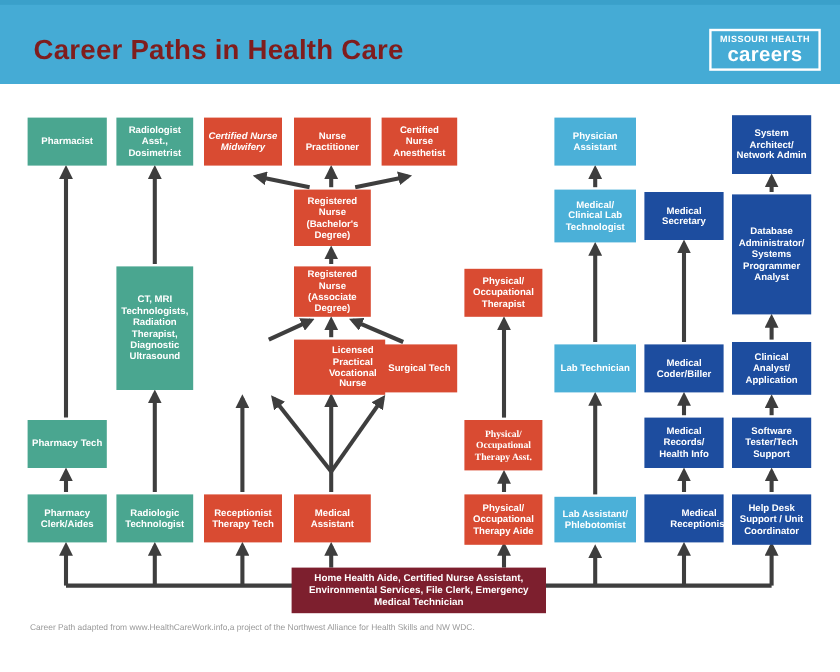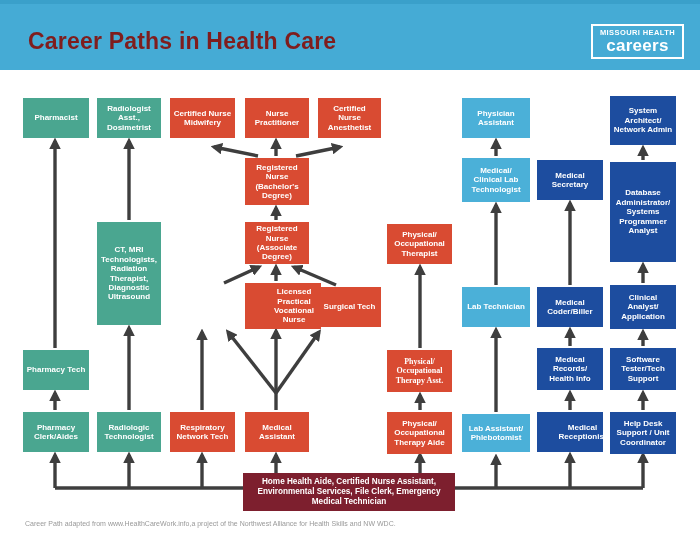--- a/index.html
+++ b/index.html
@@ -90,21 +90,21 @@
         <line x1="420" y1="473" x2="420" y2="455" marker-end="url(#ah)"></line>
         <line x1="496" y1="488" x2="496" y2="457" marker-end="url(#ah)"></line>
         <line x1="570" y1="488" x2="570" y2="455" marker-end="url(#ah)"></line>
         <line x1="643" y1="488" x2="643" y2="455" marker-end="url(#ah)"></line>
       </g>
   </svg>
 
   <div id="nodes">
       <div class="node green" style="left: 23px; top: 98px; width: 66px; height: 40px;">Pharmacist</div>
       <div class="node green" style="left: 97px; top: 98px; width: 64px; height: 40px;">Radiologist Asst., Dosimetrist</div>
-      <div class="node red" style="left: 170px; top: 98px; width: 65px; height: 40px;">Certified Nurse Midwifery</div>
+      <div class="node red" style="left: 170px; top: 98px; width: 65px; height: 40px; font-style: italic;">Certified Nurse Midwifery</div>
       <div class="node red" style="left: 245px; top: 98px; width: 64px; height: 40px;">Nurse Practitioner</div>
       <div class="node red" style="left: 318px; top: 98px; width: 63px; height: 40px;">Certified Nurse Anesthetist</div>
       <div class="node lightblue" style="left: 462px; top: 98px; width: 68px; height: 40px;">Physician Assistant</div>
       <div class="node darkblue" style="left: 610px; top: 96px; width: 66px; height: 49px;">System Architect/ Network Admin</div>
       <div class="node red" style="left: 245px; top: 158px; width: 64px; height: 47px;">Registered Nurse (Bachelor's Degree)</div>
       <div class="node lightblue" style="left: 462px; top: 158px; width: 68px; height: 44px;">Medical/ Clinical Lab Technologist</div>
       <div class="node darkblue" style="left: 537px; top: 160px; width: 66px; height: 40px;">Medical Secretary</div>
       <div class="node darkblue" style="left: 610px; top: 162px; width: 66px; height: 100px;">Database Administrator/ Systems Programmer Analyst</div>
       <div class="node green" style="left: 97px; top: 222px; width: 64px; height: 103px;">CT, MRI Technologists, Radiation Therapist, Diagnostic Ultrasound</div>
       <div class="node red" style="left: 245px; top: 222px; width: 64px; height: 42px;">Registered Nurse (Associate Degree)</div>
@@ -113,21 +113,21 @@
       <div class="node red" style="left: 318px; top: 287px; width: 63px; height: 40px;">Surgical Tech</div>
       <div class="node lightblue" style="left: 462px; top: 287px; width: 68px; height: 40px;">Lab Technician</div>
       <div class="node darkblue" style="left: 537px; top: 287px; width: 66px; height: 40px;">Medical Coder/Biller</div>
       <div class="node darkblue" style="left: 610px; top: 285px; width: 66px; height: 44px;">Clinical Analyst/ Application</div>
       <div class="node green" style="left: 23px; top: 350px; width: 66px; height: 40px;">Pharmacy Tech</div>
       <div class="node red" style="left: 387px; top: 350px; width: 65px; height: 42px; font-family: Liberation Serif, serif;">Physical/ Occupational Therapy Asst.</div>
       <div class="node darkblue" style="left: 537px; top: 348px; width: 66px; height: 42px;">Medical Records/ Health Info</div>
       <div class="node darkblue" style="left: 610px; top: 348px; width: 66px; height: 42px;">Software Tester/Tech Support</div>
       <div class="node green" style="left: 23px; top: 412px; width: 66px; height: 40px;">Pharmacy Clerk/Aides</div>
       <div class="node green" style="left: 97px; top: 412px; width: 64px; height: 40px;">Radiologic Technologist</div>
-      <div class="node red" style="left: 170px; top: 412px; width: 65px; height: 40px;">Respiratory Network Tech</div>
+      <div class="node red" style="left: 170px; top: 412px; width: 65px; height: 40px;">Receptionist Therapy Tech</div>
       <div class="node red" style="left: 245px; top: 412px; width: 64px; height: 40px;">Medical Assistant</div>
       <div class="node red" style="left: 387px; top: 412px; width: 65px; height: 42px;">Physical/ Occupational Therapy Aide</div>
       <div class="node lightblue" style="left: 462px; top: 414px; width: 68px; height: 38px;">Lab Assistant/ Phlebotomist</div>
       <div class="node darkblue" style="left: 537px; top: 412px; width: 66px; height: 40px; padding-left: 28px;">Medical Receptionist</div>
       <div class="node darkblue" style="left: 610px; top: 412px; width: 66px; height: 42px;">Help Desk Support / Unit Coordinator</div>
       <div class="node maroon" style="left: 243px; top: 473px; width: 212px; height: 38px;">Home Health Aide, Certified Nurse Assistant, Environmental Services, File Clerk, Emergency Medical Technician</div>
     </div>
 
   <div id="caption">Career Path adapted from www.HealthCareWork.info,a project of the Northwest Alliance for Health Skills and NW WDC.</div>
 </div>

